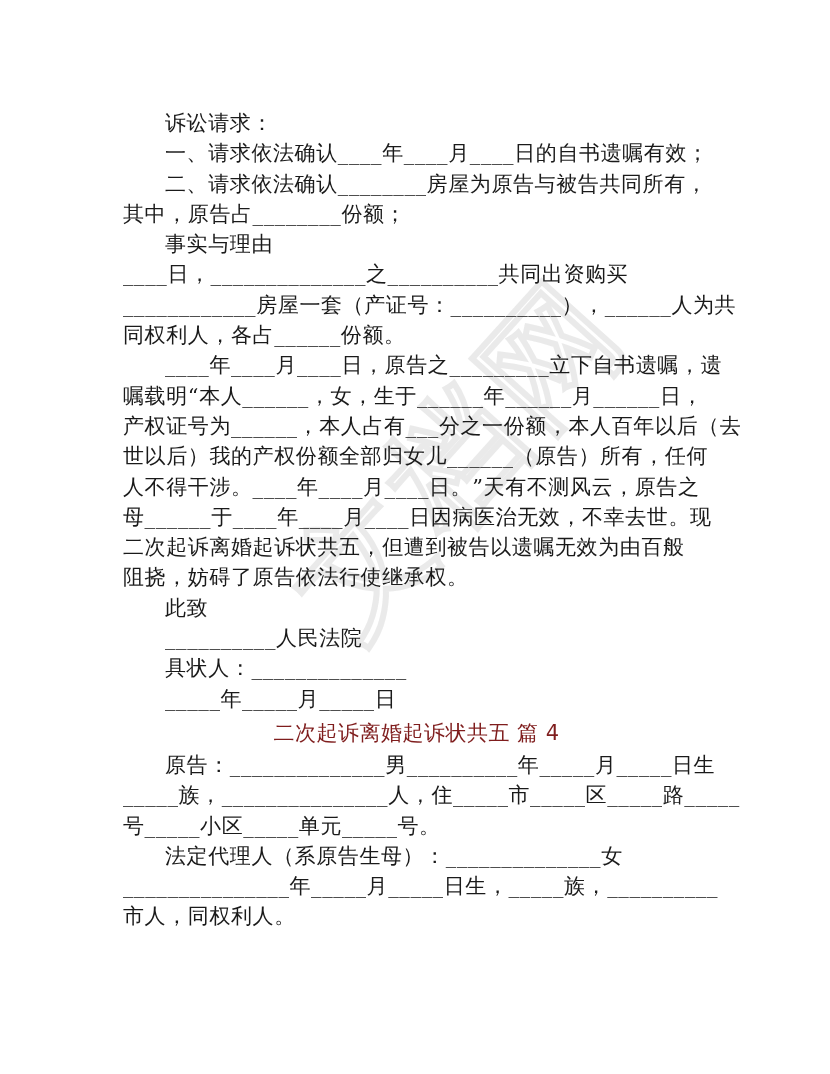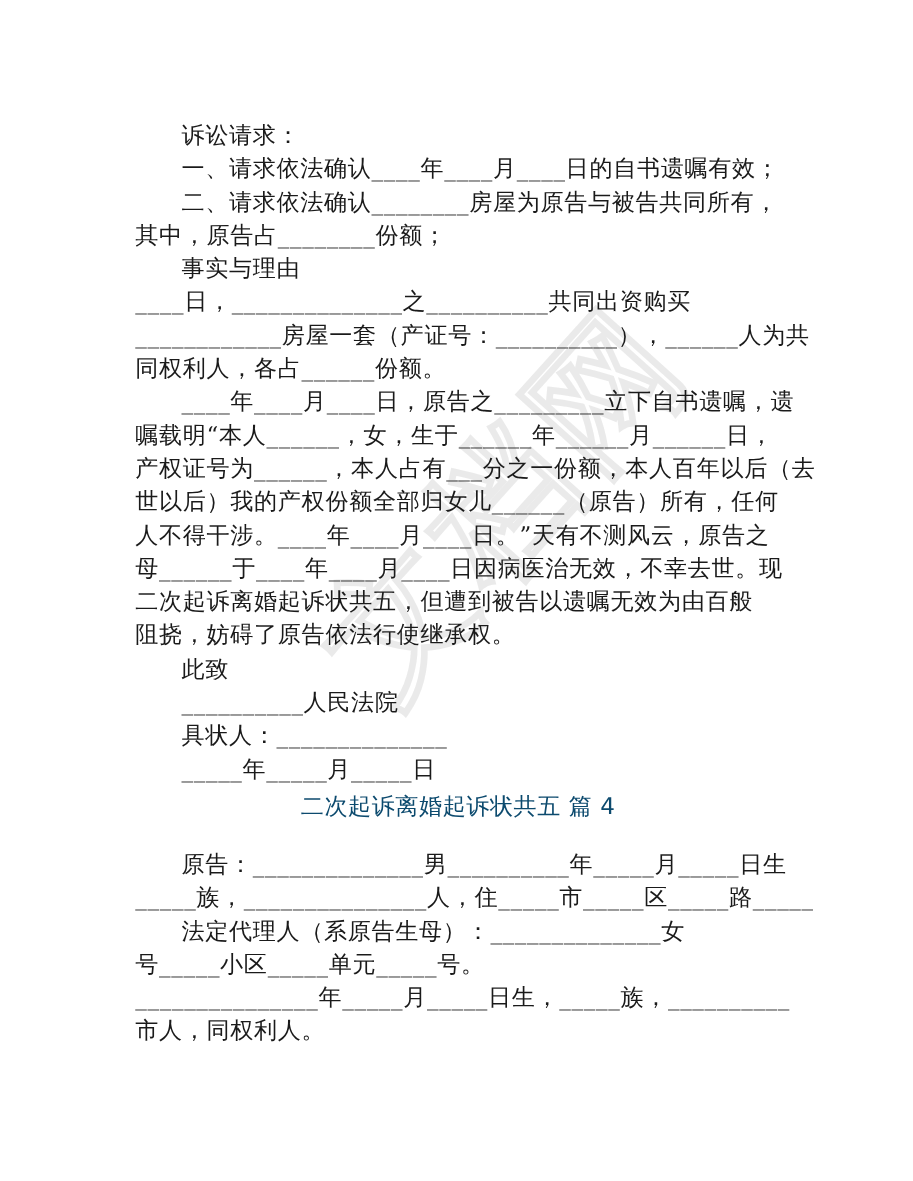--- a/index.html
+++ b/index.html
@@ -24,27 +24,27 @@
     .line {
       font-size: 21px;
       line-height: 30.3px;
       height: 30.3px;
       white-space: nowrap;
       letter-spacing: 0.6px;
     }
     .indent { padding-left: 42px; }
     .heading {
       font-family: "DejaVu Sans", "Liberation Sans", sans-serif;
-      color: #0c4a6e;
+      color: #7f1d1d;
       font-size: 21px;
       line-height: 34px;
       height: 34px;
       text-align: center;
       letter-spacing: 0.5px;
-      margin: 2px 0 21px 0;
+      margin: 2px 0 0 0;
     }
     .watermark {
       position: absolute;
       left: 250px;
       top: 370px;
       font-family: "DejaVu Sans", "Liberation Sans", sans-serif;
       font-size: 130px;
       font-weight: bold;
       color: transparent;
       -webkit-text-stroke: 2px rgba(180,180,180,0.35);
@@ -80,17 +80,17 @@
   <div class="line">阻挠，妨碍了原告依法行使继承权。</div>
   <div class="line indent">此致</div>
   <div class="line indent">__________人民法院</div>
   <div class="line indent">具状人：______________</div>
   <div class="line indent">_____年_____月_____日</div>
 
   <div class="heading">二次起诉离婚起诉状共五 篇 4</div>
 
   <div class="line indent">原告：______________男__________年_____月_____日生</div>
   <div class="line">_____族，_______________人，住_____市_____区_____路_____</div>
+  <div class="line">号_____小区_____单元_____号。</div>
   <div class="line indent">法定代理人（系原告生母）：______________女</div>
-  <div class="line">号_____小区_____单元_____号。</div>
   <div class="line">_______________年_____月_____日生，_____族，__________</div>
   <div class="line">市人，同权利人。</div>
 </div>
 
 </body></html>

